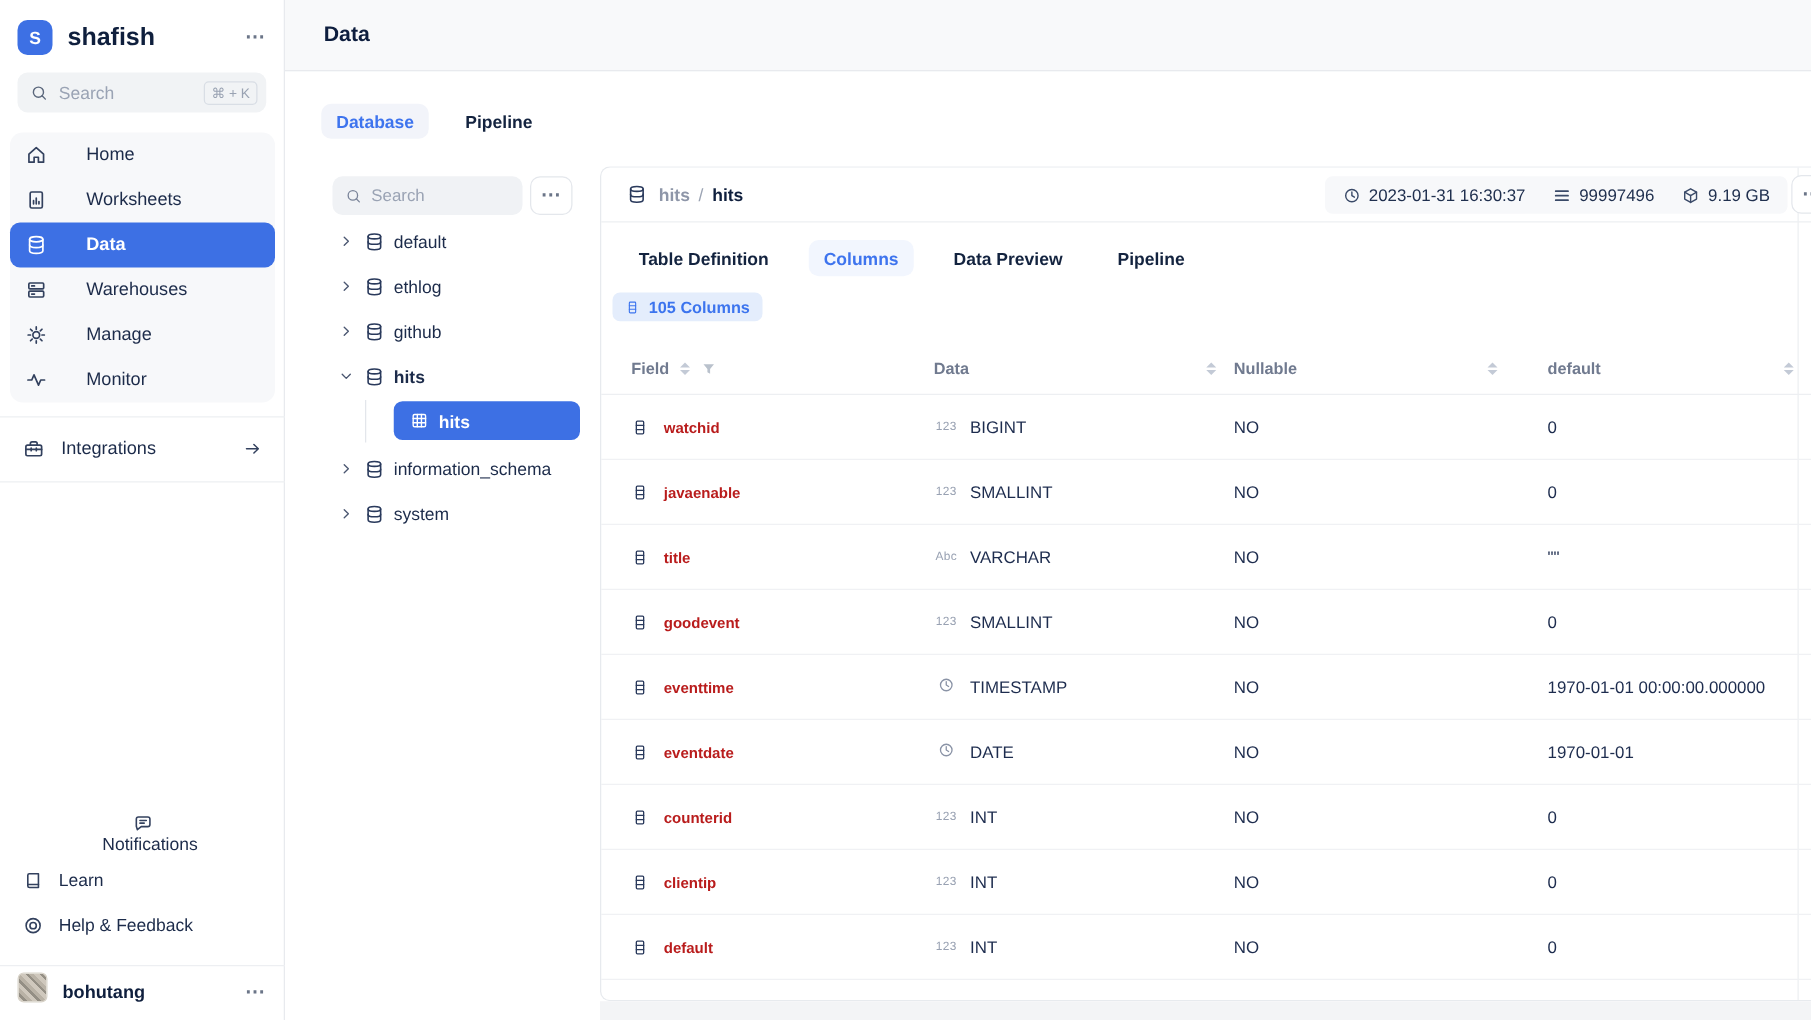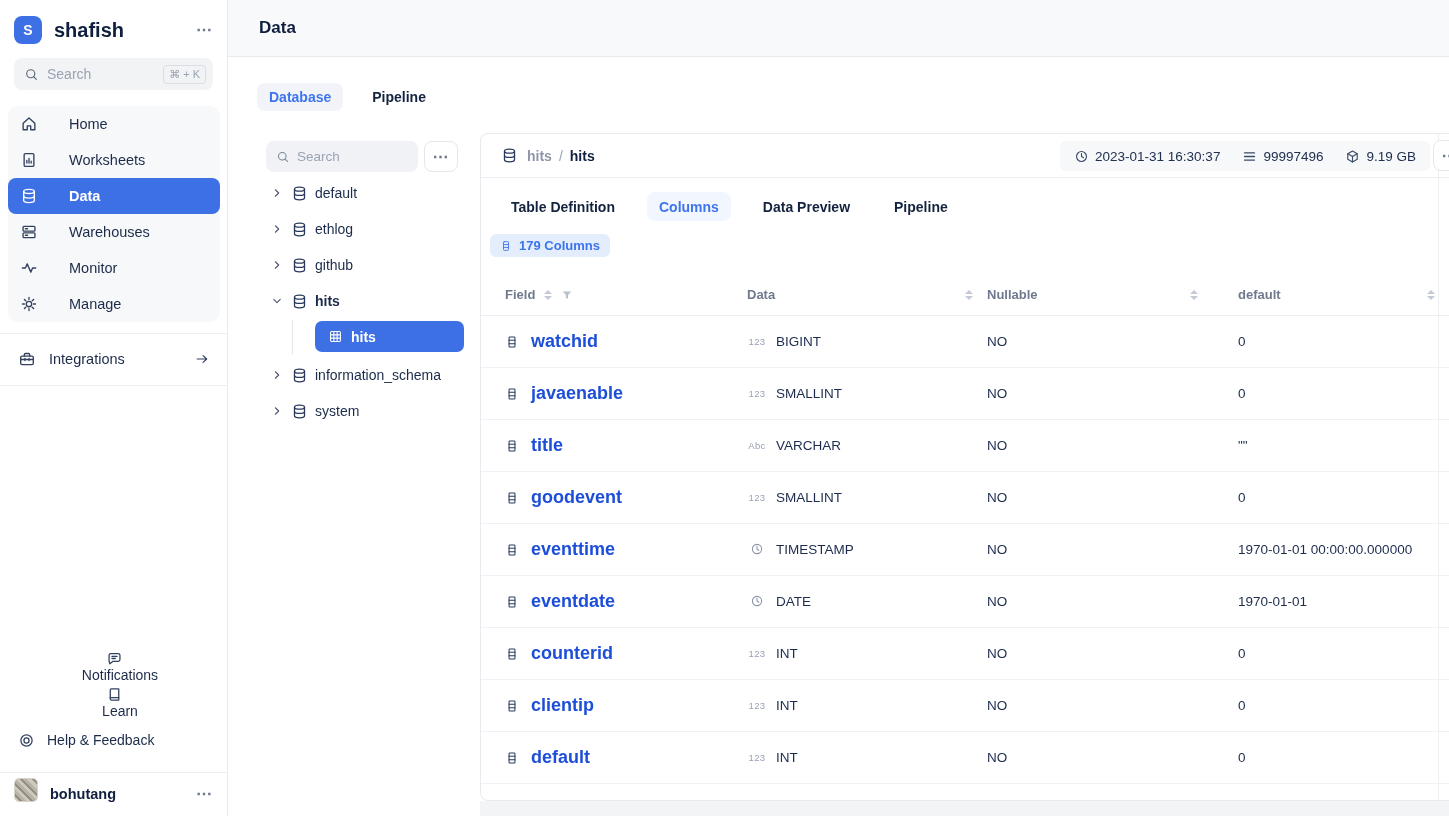--- a/index.html
+++ b/index.html
@@ -126,21 +126,21 @@
   .sort { display:inline-flex; flex-direction:column; gap:2px; cursor:pointer; }
   .sort i { display:block; width:0; height:0; border-left:4px solid transparent; border-right:4px solid transparent; }
   .sort .up { border-bottom:4px solid #C3CAD6; }
   .sort .down { border-top:4px solid #C3CAD6; }
   .filter-ic { width:12px; height:12px; color:#B9C1CC; cursor:pointer; }
   .th-default .sort { margin-left:auto; margin-right:14px; }
   .tbody { position:absolute; left:0; top:182px; width:100%; }
   .trow { height:52px; border-bottom:1px solid #F0F1F4; }
   .cell-field { display:flex; align-items:center; gap:12px; }
   .cell-field .ic { width:14px; height:16px; color:#2A3A5C; }
-  .cell-field .fname { font-weight:bold; font-size:18px; color:#1d4ed8; }
+  .cell-field .fname { font-weight:bold; font-size:12px; color:#b91c1c; }
   .cell-type { display:flex; align-items:center; gap:9px; }
   .tmark { width:20px; text-align:center; font-size:9.5px; font-weight:normal; color:#98A1B2; letter-spacing:.3px; }
   .tmark .ic { width:14px; height:14px; color:#8A93A6; }
   .tname { font-size:13.5px; color:#1D2C4E; }
   .cell-null, .cell-def { font-size:13.5px; color:#1D2C4E; }
   .cell-def { padding-left:0; }
   .bottom-strip { position:absolute; left:252px; top:801px; width:969px; height:15px; background:#F3F4F6; }
 </style>
 </head>
 <body>
@@ -197,33 +197,33 @@
             <rect x="3.4" y="3.8" width="13.2" height="5.2" rx="1"></rect>
             <rect x="3.4" y="11" width="13.2" height="5.2" rx="1"></rect>
             <path d="M6 6.4 H8.4 M6 13.6 H8.4"></path>
           </svg>
         </span>
         <span class="lbl">Warehouses</span>
       </div>
       <div class="nav-item">
         <span class="ic">
           <svg viewBox="0 0 20 20" fill="none" stroke="currentColor" stroke-width="1.5" stroke-linecap="round" stroke-linejoin="round">
-            <path d="M2.6 10 H6 L8 5.4 L12 14.6 L14 10 H17.4"></path>
-          </svg>
-        </span>
-        <span class="lbl">Monitor</span>
-      </div>
-      <div class="nav-item">
-        <span class="ic">
-          <svg viewBox="0 0 20 20" fill="none" stroke="currentColor" stroke-width="1.5" stroke-linecap="round" stroke-linejoin="round">
             <circle cx="10" cy="10" r="3"></circle>
             <path d="M10 2.8 V4.9 M10 15.1 V17.2 M2.8 10 H4.9 M15.1 10 H17.2 M4.9 4.9 L6.4 6.4 M13.6 13.6 L15.1 15.1 M4.9 15.1 L6.4 13.6 M13.6 6.4 L15.1 4.9"></path>
           </svg>
         </span>
         <span class="lbl">Manage</span>
+      </div>
+      <div class="nav-item">
+        <span class="ic">
+          <svg viewBox="0 0 20 20" fill="none" stroke="currentColor" stroke-width="1.5" stroke-linecap="round" stroke-linejoin="round">
+            <path d="M2.6 10 H6 L8 5.4 L12 14.6 L14 10 H17.4"></path>
+          </svg>
+        </span>
+        <span class="lbl">Monitor</span>
       </div>
     </nav>
 
   <div class="divider" style="top:333px"></div>
   <div class="side-link" style="top:340px">
     <span class="ic">
         <svg viewBox="0 0 20 20" fill="none" stroke="currentColor" stroke-width="1.5" stroke-linecap="round" stroke-linejoin="round">
           <rect x="3" y="6.8" width="14" height="9.4" rx="1.5"></rect>
           <path d="M7 6.8 V5.4 C7 4.6 7.7 3.9 8.5 3.9 H11.5 C12.3 3.9 13 4.6 13 5.4 V6.8 M3 10.6 H17 M7.7 9.4 V11.8 M12.3 9.4 V11.8"></path>
         </svg>
@@ -240,21 +240,21 @@
   <div id="side-footer">
       <div class="foot-item" style="top: 650px; flex-direction: column;">
         <span class="ic">
           <svg viewBox="0 0 20 20" fill="none" stroke="currentColor" stroke-width="1.5" stroke-linecap="round" stroke-linejoin="round">
             <path d="M3.6 6.2 C3.6 5.1 4.5 4.2 5.6 4.2 H14.4 C15.5 4.2 16.4 5.1 16.4 6.2 V11.3 C16.4 12.4 15.5 13.3 14.4 13.3 H8.2 L4.6 16.2 L3.6 13 Z"></path>
             <path d="M7 7.6 H13 M7 10 H11"></path>
           </svg>
         </span>
         <span class="lbl">Notifications</span>
       </div>
-      <div class="foot-item" style="top: 686px; flex-direction: column;">
+      <div class="foot-item" style="top: 686px;">
         <span class="ic">
           <svg viewBox="0 0 20 20" fill="none" stroke="currentColor" stroke-width="1.5" stroke-linecap="round" stroke-linejoin="round">
             <path d="M5 15 V4.9 C5 4.1 5.6 3.5 6.4 3.5 H15 V16.5 H6.6 C5.7 16.5 5 15.8 5 15 Z"></path>
             <path d="M5 13.7 H15"></path>
           </svg>
         </span>
         <span class="lbl">Learn</span>
       </div>
       <div class="foot-item" style="top: 722px; text-align: center;">
         <span class="ic">
@@ -472,21 +472,21 @@
         </div>
       </div>
 
     <div class="badge">
       <span class="ic">
           <svg viewBox="0 0 20 20" fill="none" stroke="currentColor" stroke-width="1.5" stroke-linecap="round" stroke-linejoin="round">
             <rect x="5.8" y="2.8" width="8.4" height="14.4" rx="1.2"></rect>
             <path d="M5.8 7.6 H14.2 M5.8 12.4 H14.2"></path>
           </svg>
         </span>
-      <span class="lbl">179 Columns</span>
+      <span class="lbl">105 Columns</span>
     </div>
 
     <div class="thead">
       <div class="th">
         <span>Field</span>
         <span class="sort">
             <i class="up"></i>
             <i class="down"></i>
           </span>
         <span class="ic filter-ic">

